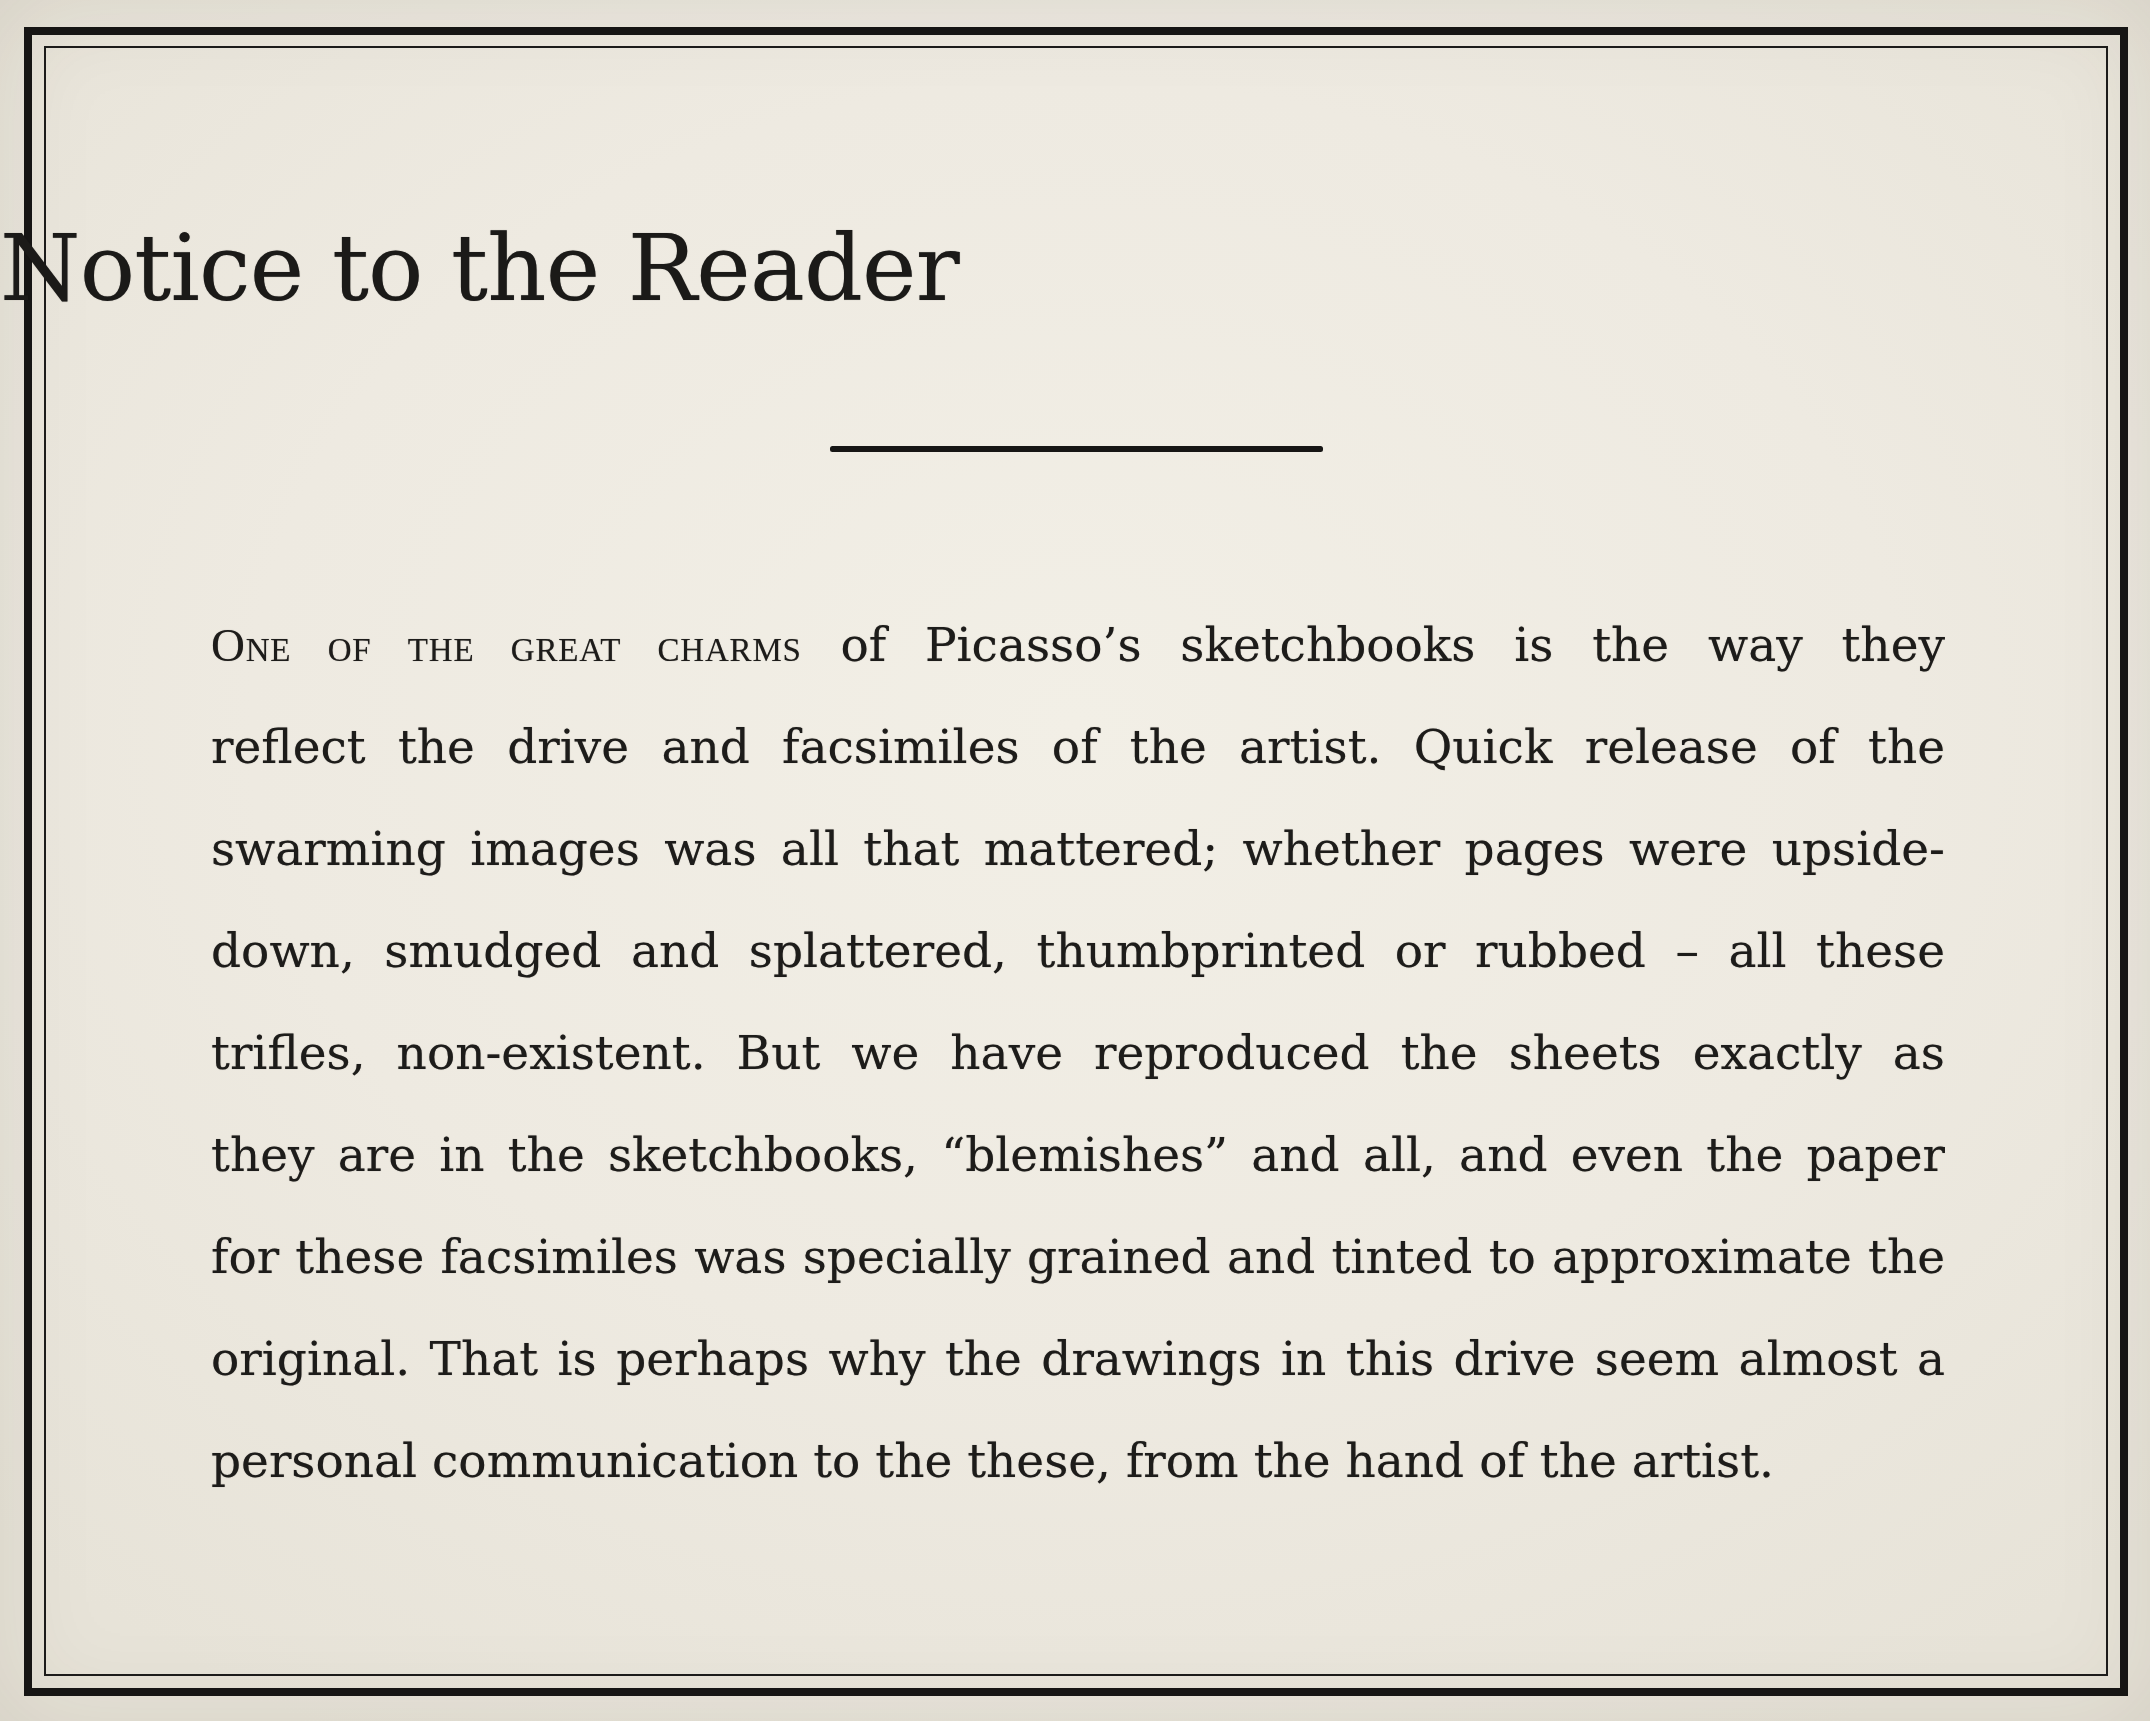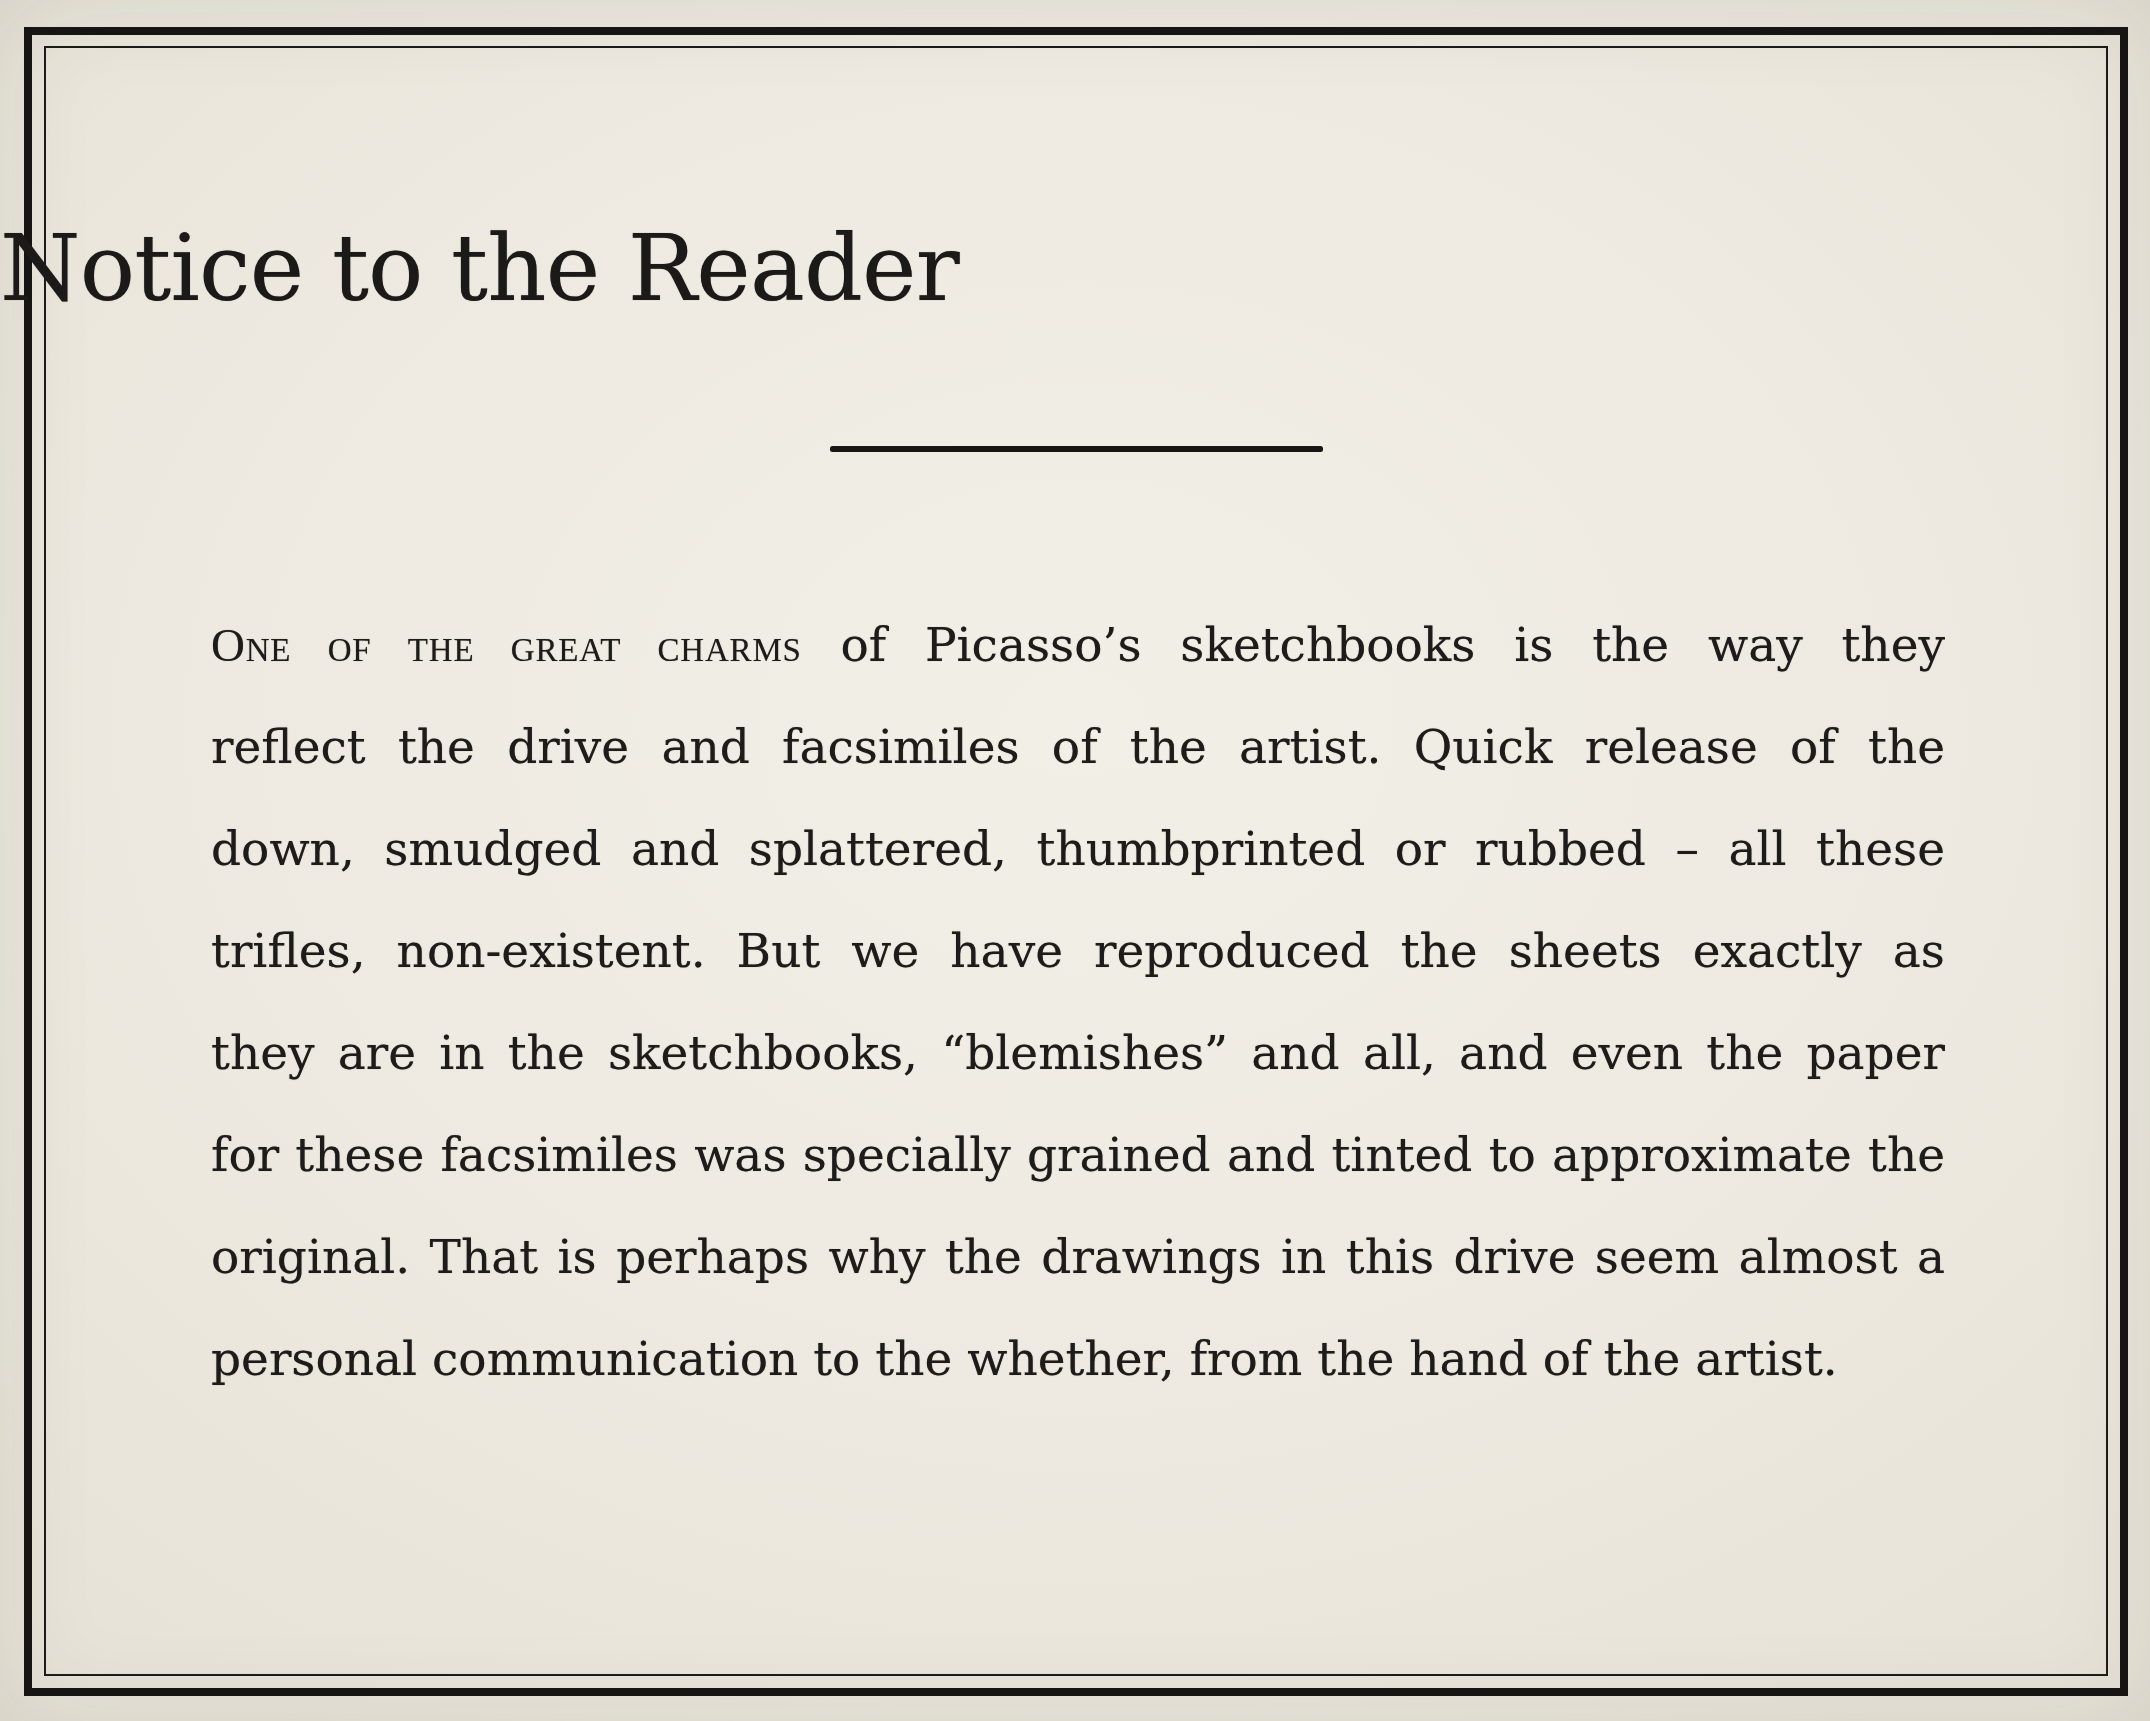--- a/index.html
+++ b/index.html
@@ -90,22 +90,23 @@
 
   <div class="title">Notice to the Reader</div>
 
   <div class="title-rule"></div>
 
   <div class="body-text">
     <div class="line jline">
       <span class="smallcaps">One of the great charms</span><span> of Picasso’s sketchbooks is the way they</span>
     </div>
     <div class="line jline">reflect the drive and facsimiles of the artist. Quick release of the</div>
+    <div class="line jline">swarming images was all that mattered; whether pages were upside-</div>
     <div class="line jline">down, smudged and splattered, thumbprinted or rubbed – all these were</div>
     <div class="line jline">trifles, non-existent. But we have reproduced the sheets exactly as</div>
     <div class="line jline">they are in the sketchbooks, “blemishes” and all, and even the paper</div>
     <div class="line jline">for these facsimiles was specially grained and tinted to approximate the</div>
     <div class="line jline">original. That is perhaps why the drawings in this drive seem almost a</div>
-    <div class="line last">personal communication to the whether, from the hand of the artist.</div>
+    <div class="line last">personal communication to the these, from the hand of the artist.</div>
   </div>
 
 </div>
 
 
 </body></html>

